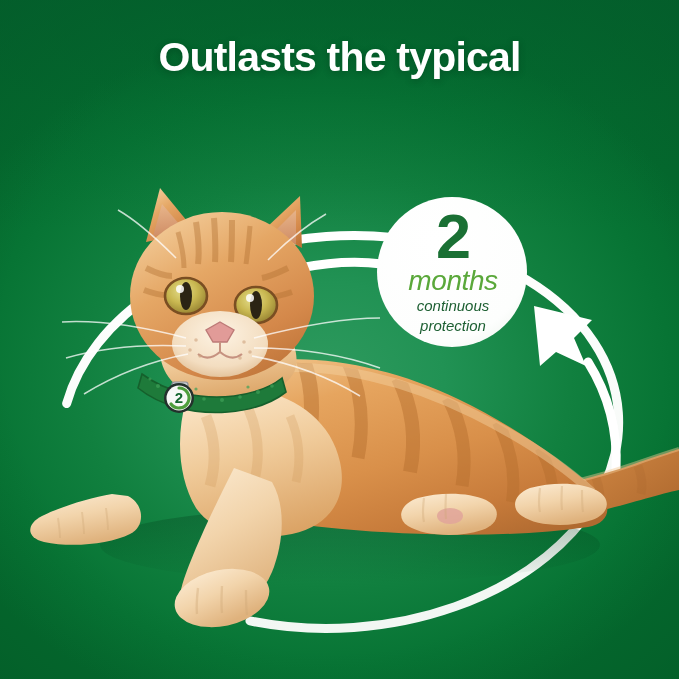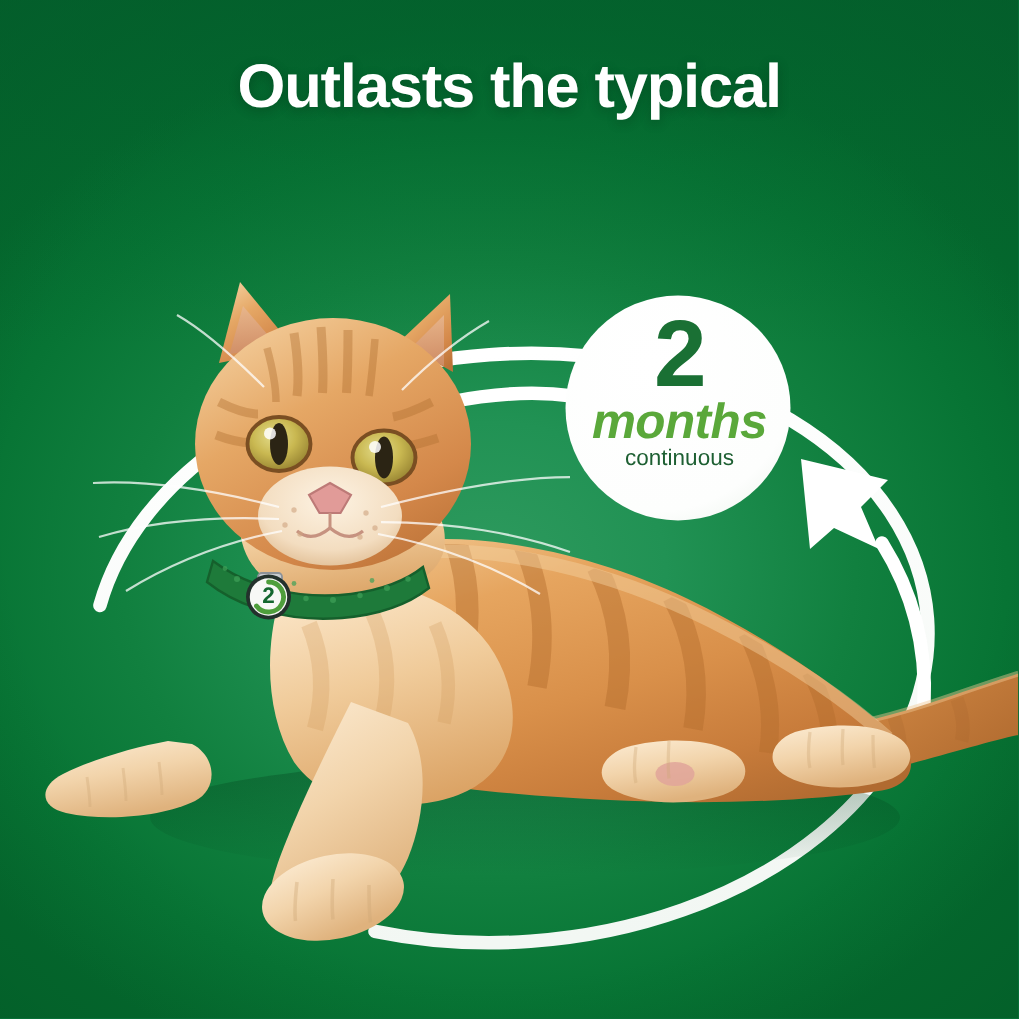--- a/index.html
+++ b/index.html
@@ -87,32 +87,33 @@
     margin-top: 9px;
     font-size: 63px;
     line-height: 60px;
     font-weight: bold;
     color: #1a7034;
     letter-spacing: -1px;
   }
   .badge-months {
     display: block;
     margin-top: 2px;
-    font-size: 33px;
+    font-size: 28px;
     line-height: 26px;
-    font-weight: bold;
+    font-weight: normal;
     font-style: italic;
     color: #5aa83a;
     letter-spacing: -0.4px;
   }
   .badge-sub {
     display: block;
     margin-top: 3px;
     font-size: 15px;
     line-height: 17px;
+    font-style: italic;
     color: #1d5f32;
   }
 
   
   .tag-num {
     position: absolute;
     left: 166px;
     top: 389px;
     width: 26px;
     text-align: center;
@@ -414,15 +415,16 @@
         <stop offset="100%" stop-color="#eef4ee"></stop>
       </radialGradient>
     </defs>
     <circle cx="452" cy="272" r="75" fill="url(#badgeG)"></circle>
   </svg>
 
   <div class="badge-text">
     <span class="badge-num">2</span>
     <span class="badge-months">months</span>
     <span class="badge-sub">continuous</span>
+    <span class="badge-sub">protection</span>
   </div>
 
 </div>
 
 </body></html>

